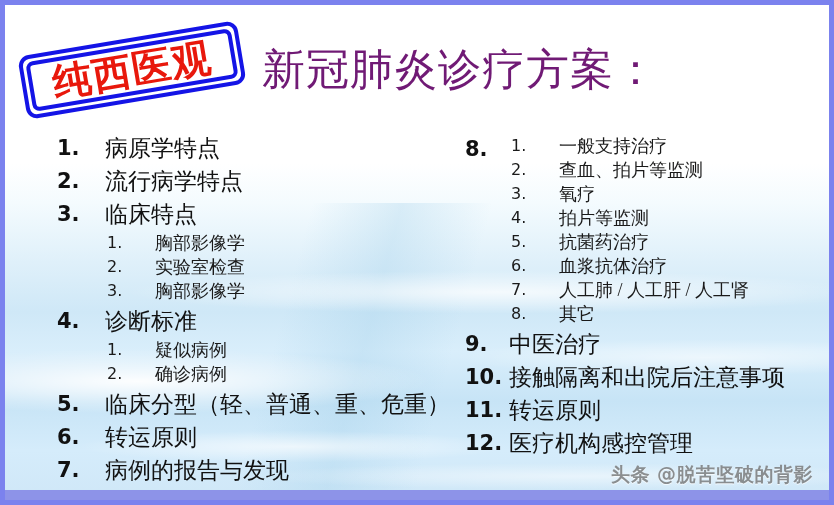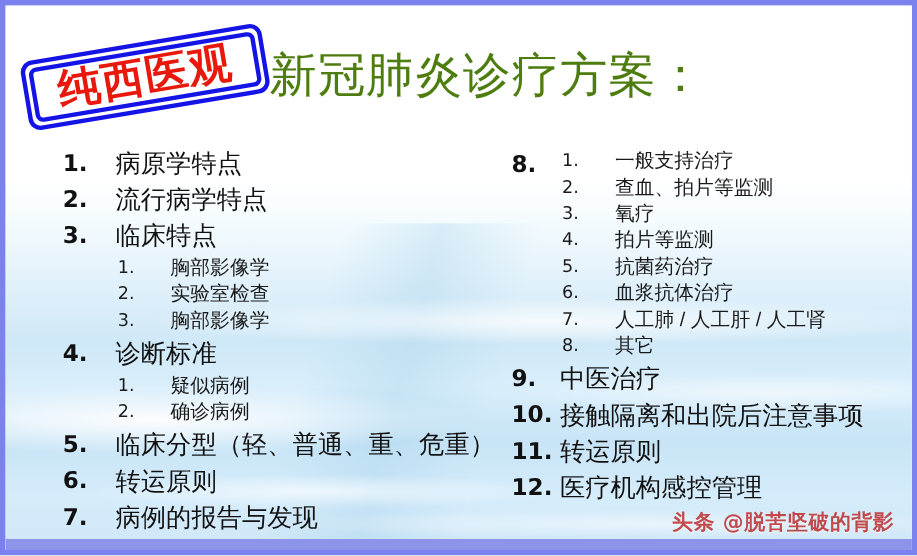--- a/index.html
+++ b/index.html
@@ -84,25 +84,25 @@
     color: #e8180c;
     font-family: "DejaVu Sans", "Liberation Sans", sans-serif;
     font-weight: bold;
     font-size: 39px;
     letter-spacing: 1px;
     line-height: 1;
     white-space: nowrap;
   }
   #title {
     position: absolute;
-    left: 240px;
+    left: 257px;
     top: 40px;
     font-size: 43px;
     line-height: 1.15;
-    color: #4d7c0f;
+    color: #701a75;
     font-family: "Liberation Serif", "DejaVu Serif", serif;
     letter-spacing: 1px;
     white-space: nowrap;
   }
 
   
   #body-cols {
     position: absolute;
     left: 0; top: 128px;
     width: 100%;
@@ -161,36 +161,36 @@
   ol.lvl2 > li > .num {
     position: absolute;
     left: 2px;
     top: 0;
     width: 26px;
     text-align: left;
     font-family: "DejaVu Sans", "Liberation Sans", sans-serif;
     font-size: 16px;
   }
   ol.lvl2 > li > .txt {
-    font-family: Liberation Sans, sans-serif;
+    font-family: Liberation Serif, serif;
   }
 
   
   #col-right ol.lvl1 > li { padding-left: 44px; }
   #col-right ol.lvl1 > li > .num { width: 38px; }
 
   
   #watermark {
     position: absolute;
     right: 16px;
     bottom: 12px;
     font-family: "DejaVu Sans", "Liberation Sans", sans-serif;
     font-size: 19px;
     font-weight: bold;
-    color: #b91c1c;
+    color: #737373;
     opacity: 0.78;
     text-shadow: 0 1px 0 rgba(255,255,255,0.85);
     white-space: nowrap;
     letter-spacing: 0.5px;
   }
 </style>
 </head>
 <body>
 
 <div id="slide">

